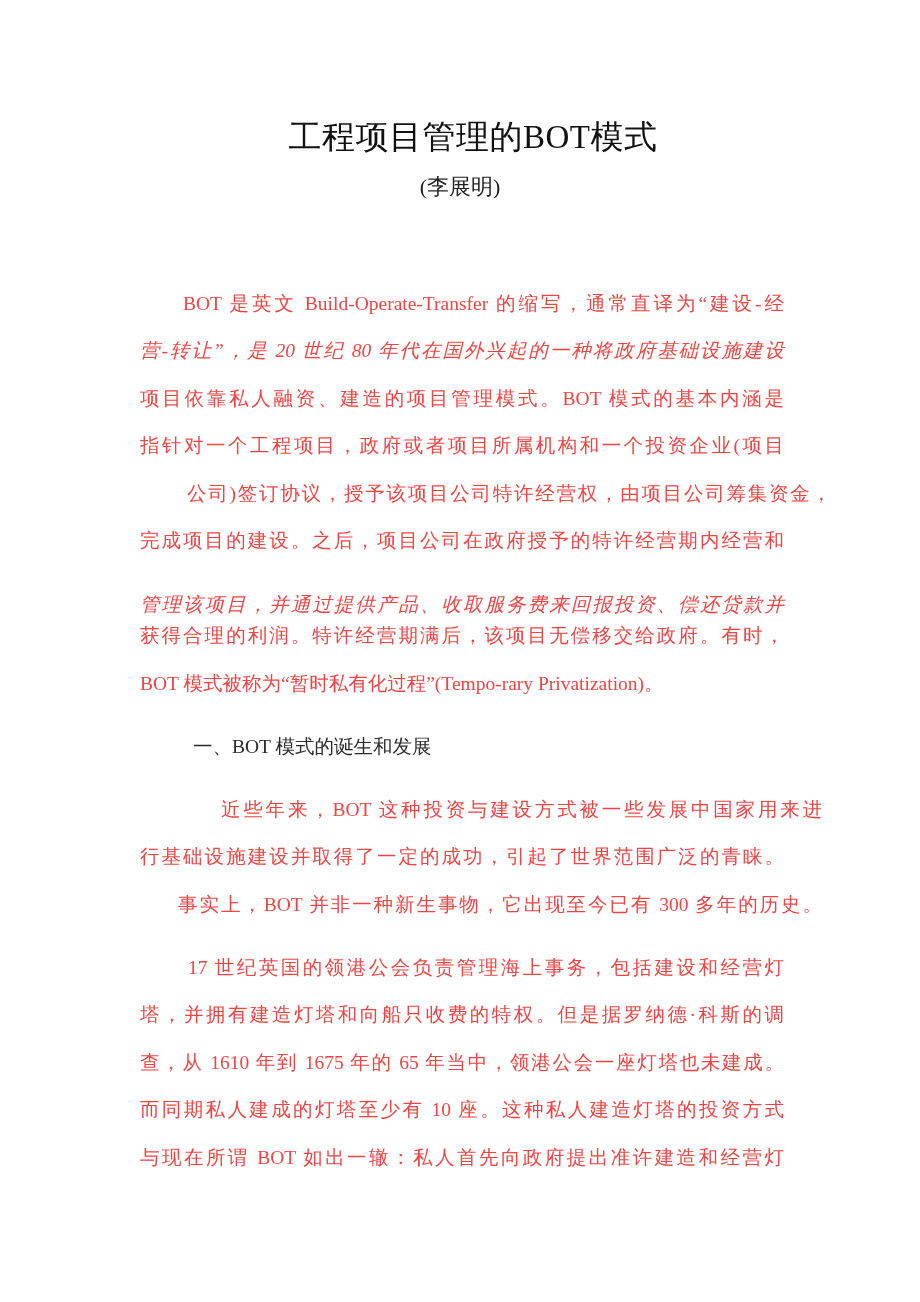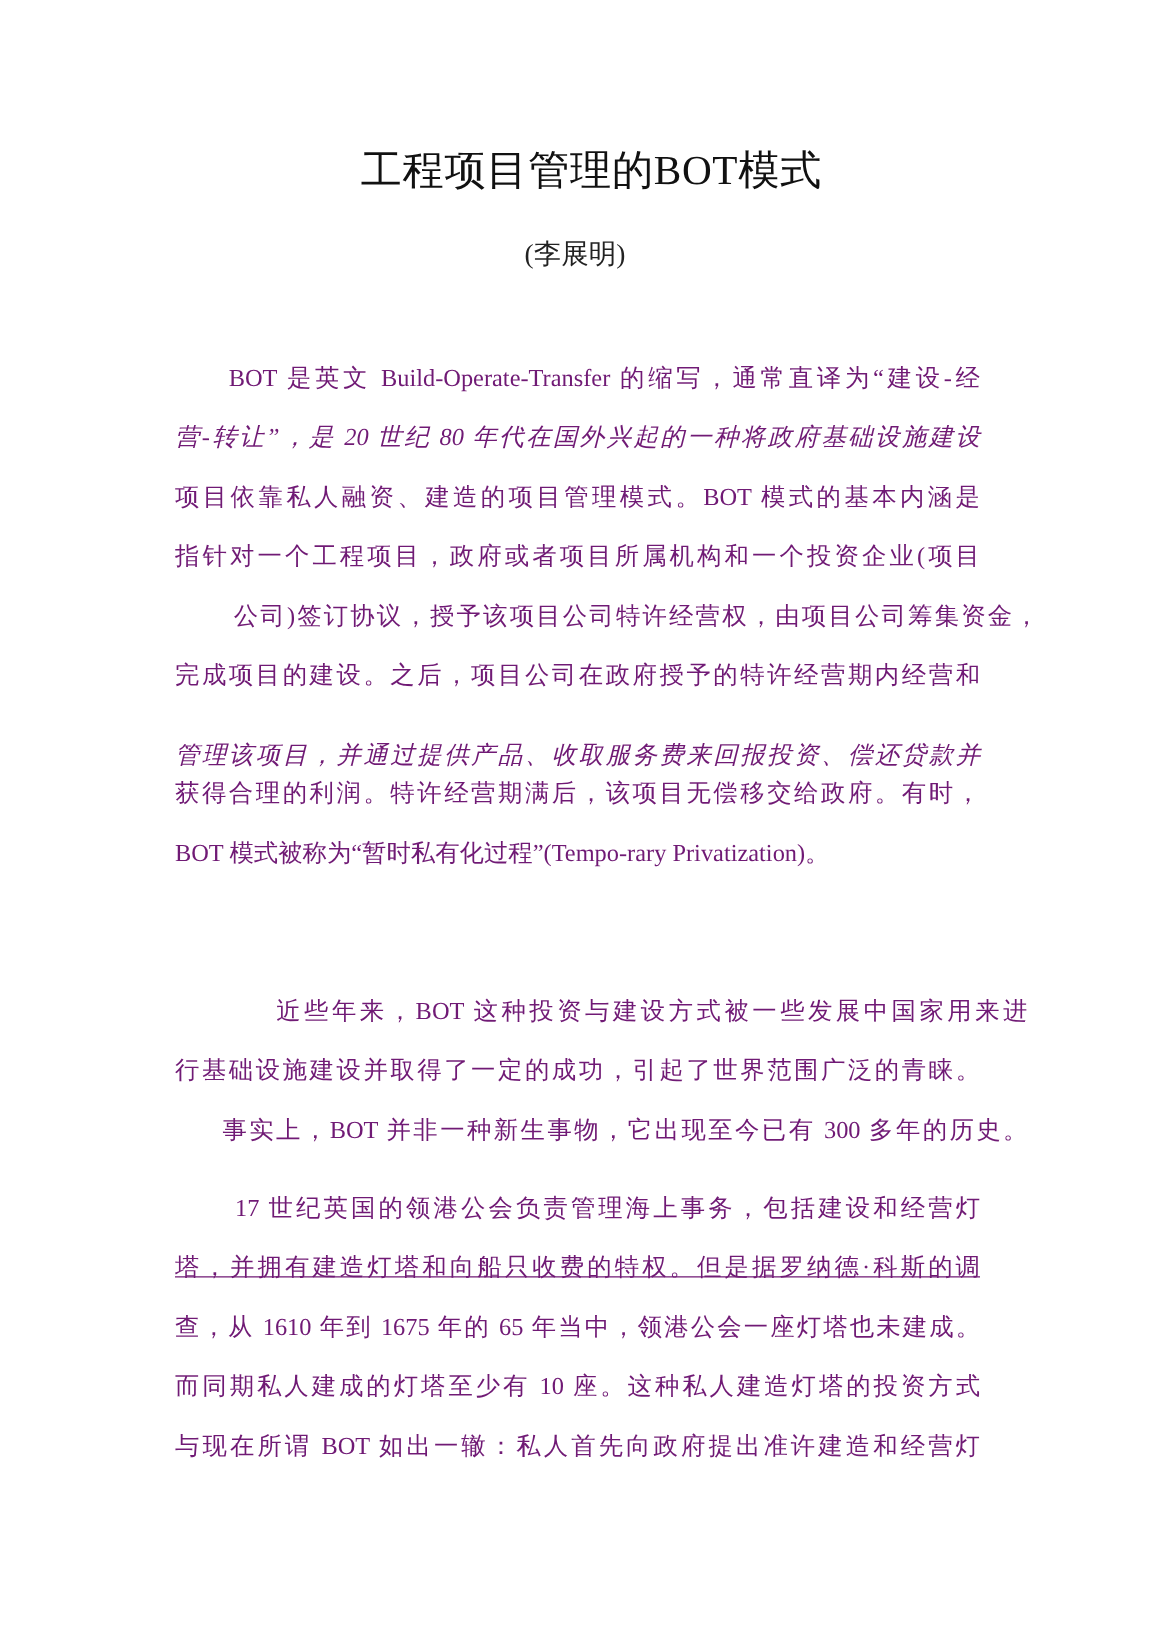--- a/index.html
+++ b/index.html
@@ -32,30 +32,29 @@
       letter-spacing: 0.5px;
     }
     .author {
       position: absolute;
       left: 0; width: 920px;
       top: 172px;
       text-align: center;
       font-size: 22px;
       line-height: 30px;
       color: #222;
-      margin-top: 16px;
     }
     .line {
       position: absolute;
       left: 140px;
       width: 644px;
       font-size: 19.5px;
       line-height: 28px;
       white-space: nowrap;
-      color: #701a75;
+      color: #ef4444;
       text-align: justify;
       text-align-last: justify;
     }
     .line.last {
       text-align-last: left;
     }
     .line.indent {
       left: 183px;
       width: 601px;
     }
@@ -85,28 +84,29 @@
     <div class="line" style="top:337px;font-style:italic;">营-转让”，是 20 世纪 80 年代在国外兴起的一种将政府基础设施建设</div>
     <div class="line" style="top:385px;">项目依靠私人融资、建造的项目管理模式。BOT 模式的基本内涵是</div>
     <div class="line" style="top:432px;">指针对一个工程项目，政府或者项目所属机构和一个投资企业(项目</div>
     <div class="line" style="top:480px;margin-left:47px;">公司)签订协议，授予该项目公司特许经营权，由项目公司筹集资金，</div>
     <div class="line" style="top:527px;">完成项目的建设。之后，项目公司在政府授予的特许经营期内经营和</div>
     <div class="line" style="top:591px;font-style:italic;">管理该项目，并通过提供产品、收取服务费来回报投资、偿还贷款并</div>
     <div class="line" style="top:622px;">获得合理的利润。特许经营期满后，该项目无偿移交给政府。有时，</div>
     <div class="line last" style="top:670px;">BOT 模式被称为“暂时私有化过程”(Tempo-rary Privatization)。</div>
   </div>
 
+  <div class="heading" style="top:733px;">一、BOT 模式的诞生和发展</div>
 
   <div>
     <div class="line indent" style="top:796px;margin-left:38px;">近些年来，BOT 这种投资与建设方式被一些发展中国家用来进</div>
     <div class="line" style="top:843px;">行基础设施建设并取得了一定的成功，引起了世界范围广泛的青睐。</div>
     <div class="line" style="top:891px;margin-left:38px;">事实上，BOT 并非一种新生事物，它出现至今已有 300 多年的历史。</div>
   </div>
 
   <div>
     <div class="line indent-17" style="top:954px;">17 世纪英国的领港公会负责管理海上事务，包括建设和经营灯</div>
-    <div class="line" style="top:1001px;text-decoration:underline;">塔，并拥有建造灯塔和向船只收费的特权。但是据罗纳德·科斯的调</div>
+    <div class="line" style="top:1001px;">塔，并拥有建造灯塔和向船只收费的特权。但是据罗纳德·科斯的调</div>
     <div class="line" style="top:1049px;">查，从 1610 年到 1675 年的 65 年当中，领港公会一座灯塔也未建成。</div>
     <div class="line" style="top:1096px;">而同期私人建成的灯塔至少有 10 座。这种私人建造灯塔的投资方式</div>
     <div class="line" style="top:1144px;">与现在所谓 BOT 如出一辙：私人首先向政府提出准许建造和经营灯</div>
   </div>
 
 </div>
 
 </body></html>

